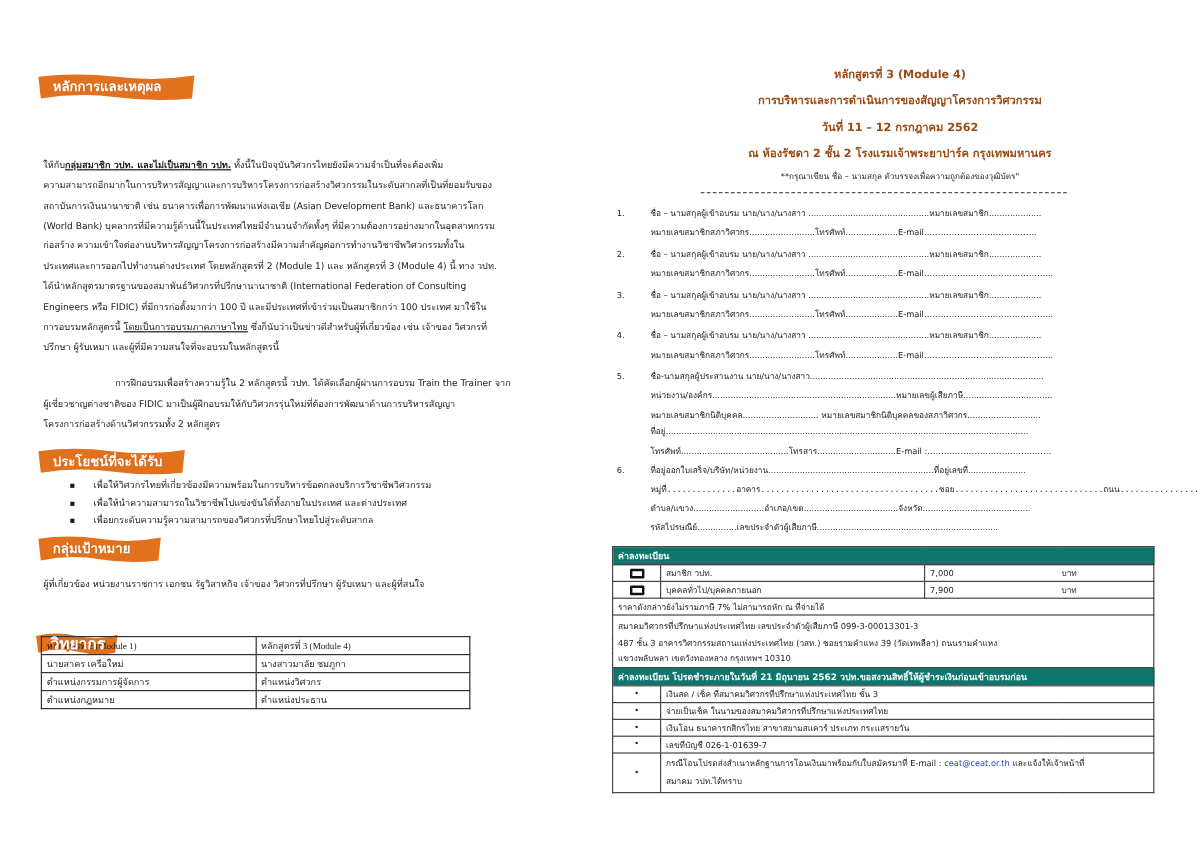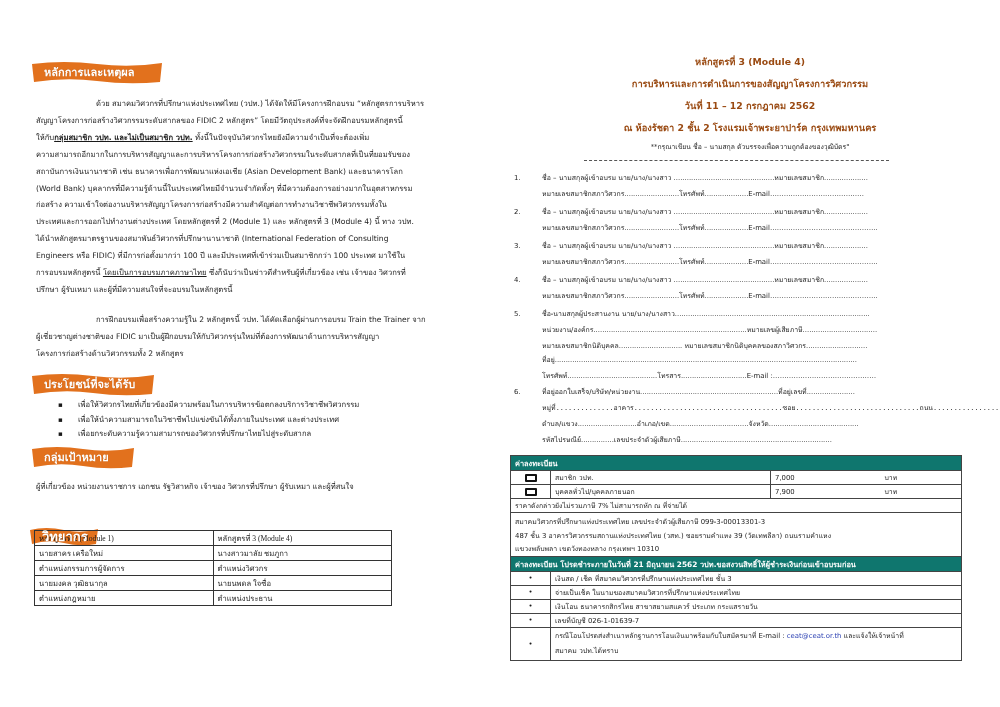--- a/index.html
+++ b/index.html
@@ -54,22 +54,22 @@
 <div class="page left">
 
   <div class="banner" style="left:30px; top:60px; width:134px;">
     <svg width="134" height="24" viewBox="0 0 134 24">
         <path d="M2 4 Q34 0 67 4 T132 3 L130 22 Q98 25 67 21 T4 22 Z" fill="#e2711d"></path>
       </svg>
     <span>หลักการและเหตุผล</span>
   </div>
 
   <div class="para" style="top:96px;">
-    <span class="indent"></span><span>ด้วย สมาคมวิศวกรที่ปรึกษาแห่งประเทศไทย (วปท.)  ได้จัดให้มีโครงการฝึกอบรม  “หลักสูตรการบริหาร</span><br>
-    <span>สัญญาโครงการก่อสร้างวิศวกรรมระดับสากลของ FIDIC  2  หลักสูตร” โดยมีวัตถุประสงค์ที่จะจัดฝึกอบรมหลักสูตรนี้</span><br>
+    <span class="indent"></span><br>
+    <br>
     <span>ให้กับ</span><u>กลุ่มสมาชิก วปท. และไม่เป็นสมาชิก วปท.</u><span>  ทั้งนี้ในปัจจุบันวิศวกรไทยยังมีความจำเป็นที่จะต้องเพิ่ม</span><br>
     <span>ความสามารถอีกมากในการบริหารสัญญาและการบริหารโครงการก่อสร้างวิศวกรรมในระดับสากลที่เป็นที่ยอมรับของ</span><br>
     <span>สถาบันการเงินนานาชาติ เช่น ธนาคารเพื่อการพัฒนาแห่งเอเชีย (Asian  Development  Bank) และธนาคารโลก</span><br>
     <span>(World Bank) บุคลากรที่มีความรู้ด้านนี้ในประเทศไทยมีจำนวนจำกัดทั้งๆ ที่มีความต้องการอย่างมากในอุตสาหกรรม</span><br>
     <span>ก่อสร้าง ความเข้าใจต่องานบริหารสัญญาโครงการก่อสร้างมีความสำคัญต่อการทำงานวิชาชีพวิศวกรรมทั้งใน</span><br>
     <span>ประเทศและการออกไปทำงานต่างประเทศ โดยหลักสูตรที่ 2 (Module 1) และ หลักสูตรที่ 3 (Module 4) นี้ ทาง วปท.</span><br>
     <span>ได้นำหลักสูตรมาตรฐานของสมาพันธ์วิศวกรที่ปรึกษานานาชาติ  (International  Federation  of  Consulting</span><br>
     <span>Engineers หรือ FIDIC) ที่มีการก่อตั้งมากว่า 100 ปี และมีประเทศที่เข้าร่วมเป็นสมาชิกกว่า 100 ประเทศ มาใช้ใน</span><br>
     <span>การอบรมหลักสูตรนี้ </span><u style="font-weight:normal">โดยเป็นการอบรมภาคภาษาไทย</u><span> ซึ่งก็นับว่าเป็นข่าวดีสำหรับผู้ที่เกี่ยวข้อง เช่น เจ้าของ วิศวกรที่</span><br>
     <span>ปรึกษา ผู้รับเหมา และผู้ที่มีความสนใจที่จะอบรมในหลักสูตรนี้</span>
@@ -118,24 +118,20 @@
         </tr>
     <tr>
           <td>นายสาคร เครือใหม่</td>
           <td>นางสาวมาลัย ชมภูกา</td>
         </tr>
     <tr>
           <td>ตำแหน่งกรรมการผู้จัดการ</td>
           <td>ตำแหน่งวิศวกร</td>
         </tr>
     <tr>
-          <td>นายมงคล วุฒิธนากุล</td>
-          <td>นายนพดล ใจซื่อ</td>
-        </tr>
-    <tr>
           <td>ตำแหน่งกฎหมาย</td>
           <td>ตำแหน่งประธาน</td>
         </tr>
   </tbody>
     </table>
 </div>
 
 <div class="page right">
   <div class="hdr" style="top:54px;">หลักสูตรที่ 3 (Module 4)</div>
   <div class="hdr" style="top:76px;">การบริหารและการดำเนินการของสัญญาโครงการวิศวกรรม</div>

